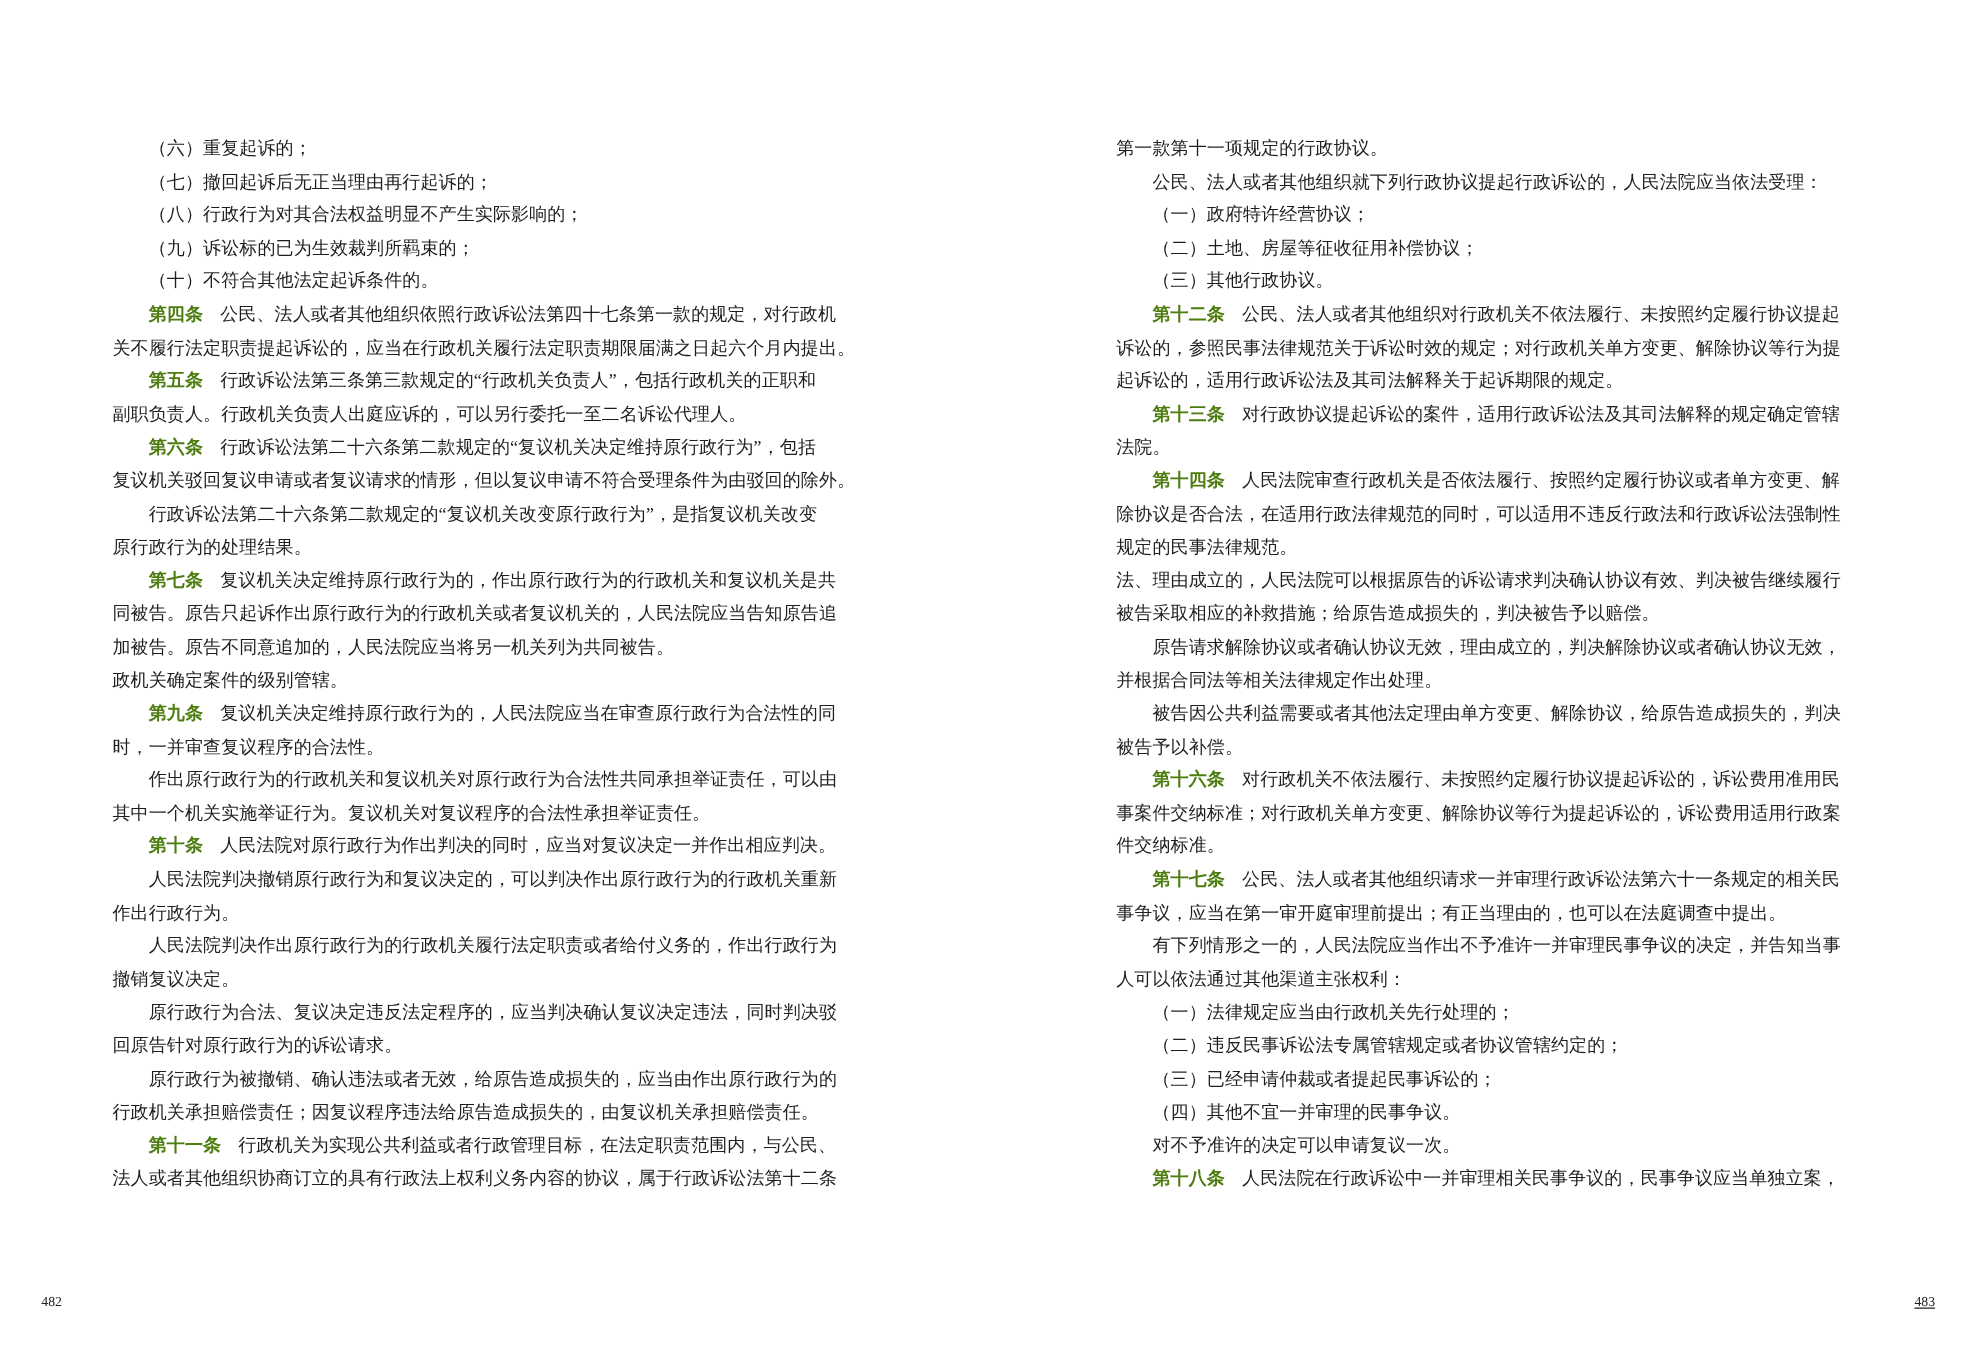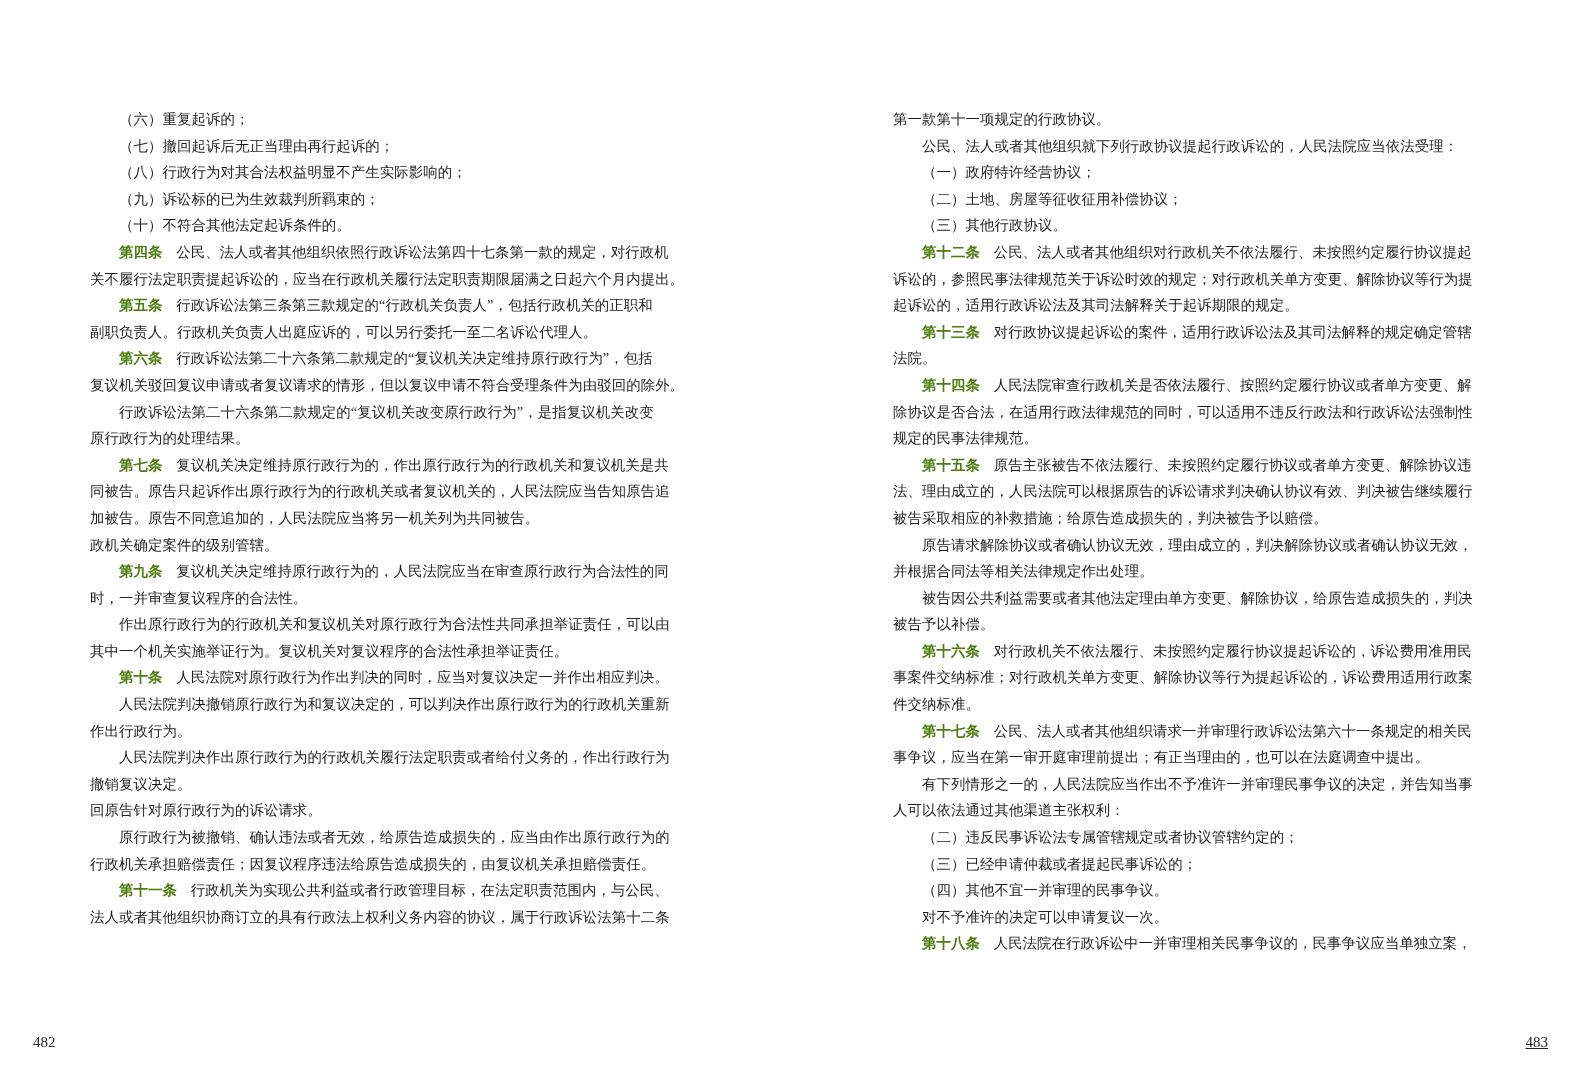--- a/index.html
+++ b/index.html
@@ -45,21 +45,21 @@
     padding-left: 29px;
   }
   .article-num {
     font-weight: bold;
     color: #4d7c0f;
     margin-right: 0.95em;
   }
   .page-number {
     position: absolute;
     top: 1012px;
-    font-size: 15px;
+    font-size: 11px;
     line-height: 20px;
     color: #222222;
   }
   .page-left  .page-number { left: 33px; }
   .page-right .page-number { right: 38px; text-decoration: underline; }
 </style>
 </head>
 <body>
 
 <div class="spread">
@@ -85,20 +85,21 @@
         <div class="line"><span>政机关确定案件的级别管辖。</span></div>
         <div class="line indent"><span class="article-num">第九条</span><span>复议机关决定维持原行政行为的，人民法院应当在审查原行政行为合法性的同</span></div>
         <div class="line"><span>时，一并审查复议程序的合法性。</span></div>
         <div class="line indent"><span>作出原行政行为的行政机关和复议机关对原行政行为合法性共同承担举证责任，可以由</span></div>
         <div class="line"><span>其中一个机关实施举证行为。复议机关对复议程序的合法性承担举证责任。</span></div>
         <div class="line indent"><span class="article-num">第十条</span><span>人民法院对原行政行为作出判决的同时，应当对复议决定一并作出相应判决。</span></div>
         <div class="line indent"><span>人民法院判决撤销原行政行为和复议决定的，可以判决作出原行政行为的行政机关重新</span></div>
         <div class="line"><span>作出行政行为。</span></div>
         <div class="line indent"><span>人民法院判决作出原行政行为的行政机关履行法定职责或者给付义务的，作出行政行为</span></div>
         <div class="line"><span>撤销复议决定。</span></div>
+        <div class="line indent"><span>原行政行为合法、复议决定违反法定程序的，应当判决确认复议决定违法，同时判决驳</span></div>
         <div class="line"><span>回原告针对原行政行为的诉讼请求。</span></div>
         <div class="line indent"><span>原行政行为被撤销、确认违法或者无效，给原告造成损失的，应当由作出原行政行为的</span></div>
         <div class="line"><span>行政机关承担赔偿责任；因复议程序违法给原告造成损失的，由复议机关承担赔偿责任。</span></div>
         <div class="line indent"><span class="article-num">第十一条</span><span>行政机关为实现公共利益或者行政管理目标，在法定职责范围内，与公民、</span></div>
         <div class="line"><span>法人或者其他组织协商订立的具有行政法上权利义务内容的协议，属于行政诉讼法第十二条</span></div>
       </div>
     <div class="page-number">482</div>
   </div>
 
   <div class="page page-right">
@@ -109,34 +110,34 @@
         <div class="line indent"><span>（二）土地、房屋等征收征用补偿协议；</span></div>
         <div class="line indent"><span>（三）其他行政协议。</span></div>
         <div class="line indent"><span class="article-num">第十二条</span><span>公民、法人或者其他组织对行政机关不依法履行、未按照约定履行协议提起</span></div>
         <div class="line"><span>诉讼的，参照民事法律规范关于诉讼时效的规定；对行政机关单方变更、解除协议等行为提</span></div>
         <div class="line"><span>起诉讼的，适用行政诉讼法及其司法解释关于起诉期限的规定。</span></div>
         <div class="line indent"><span class="article-num">第十三条</span><span>对行政协议提起诉讼的案件，适用行政诉讼法及其司法解释的规定确定管辖</span></div>
         <div class="line"><span>法院。</span></div>
         <div class="line indent"><span class="article-num">第十四条</span><span>人民法院审查行政机关是否依法履行、按照约定履行协议或者单方变更、解</span></div>
         <div class="line"><span>除协议是否合法，在适用行政法律规范的同时，可以适用不违反行政法和行政诉讼法强制性</span></div>
         <div class="line"><span>规定的民事法律规范。</span></div>
-        <div class="line indent"><span class="article-num">第十五条</span><span>原告主张被告不依法履行、未按照约定履行协议或者单方变更、解除协议违</span></div>
         <div class="line"><span>法、理由成立的，人民法院可以根据原告的诉讼请求判决确认协议有效、判决被告继续履行</span></div>
         <div class="line"><span>被告采取相应的补救措施；给原告造成损失的，判决被告予以赔偿。</span></div>
         <div class="line indent"><span>原告请求解除协议或者确认协议无效，理由成立的，判决解除协议或者确认协议无效，</span></div>
         <div class="line"><span>并根据合同法等相关法律规定作出处理。</span></div>
         <div class="line indent"><span>被告因公共利益需要或者其他法定理由单方变更、解除协议，给原告造成损失的，判决</span></div>
         <div class="line"><span>被告予以补偿。</span></div>
         <div class="line indent"><span class="article-num">第十六条</span><span>对行政机关不依法履行、未按照约定履行协议提起诉讼的，诉讼费用准用民</span></div>
         <div class="line"><span>事案件交纳标准；对行政机关单方变更、解除协议等行为提起诉讼的，诉讼费用适用行政案</span></div>
         <div class="line"><span>件交纳标准。</span></div>
         <div class="line indent"><span class="article-num">第十七条</span><span>公民、法人或者其他组织请求一并审理行政诉讼法第六十一条规定的相关民</span></div>
         <div class="line"><span>事争议，应当在第一审开庭审理前提出；有正当理由的，也可以在法庭调查中提出。</span></div>
         <div class="line indent"><span>有下列情形之一的，人民法院应当作出不予准许一并审理民事争议的决定，并告知当事</span></div>
         <div class="line"><span>人可以依法通过其他渠道主张权利：</span></div>
+        <div class="line indent"><span>（一）法律规定应当由行政机关先行处理的；</span></div>
         <div class="line indent"><span>（二）违反民事诉讼法专属管辖规定或者协议管辖约定的；</span></div>
         <div class="line indent"><span>（三）已经申请仲裁或者提起民事诉讼的；</span></div>
         <div class="line indent"><span>（四）其他不宜一并审理的民事争议。</span></div>
         <div class="line indent"><span>对不予准许的决定可以申请复议一次。</span></div>
         <div class="line indent"><span class="article-num">第十八条</span><span>人民法院在行政诉讼中一并审理相关民事争议的，民事争议应当单独立案，</span></div>
       </div>
     <div class="page-number">483</div>
   </div>
 
 </div>

